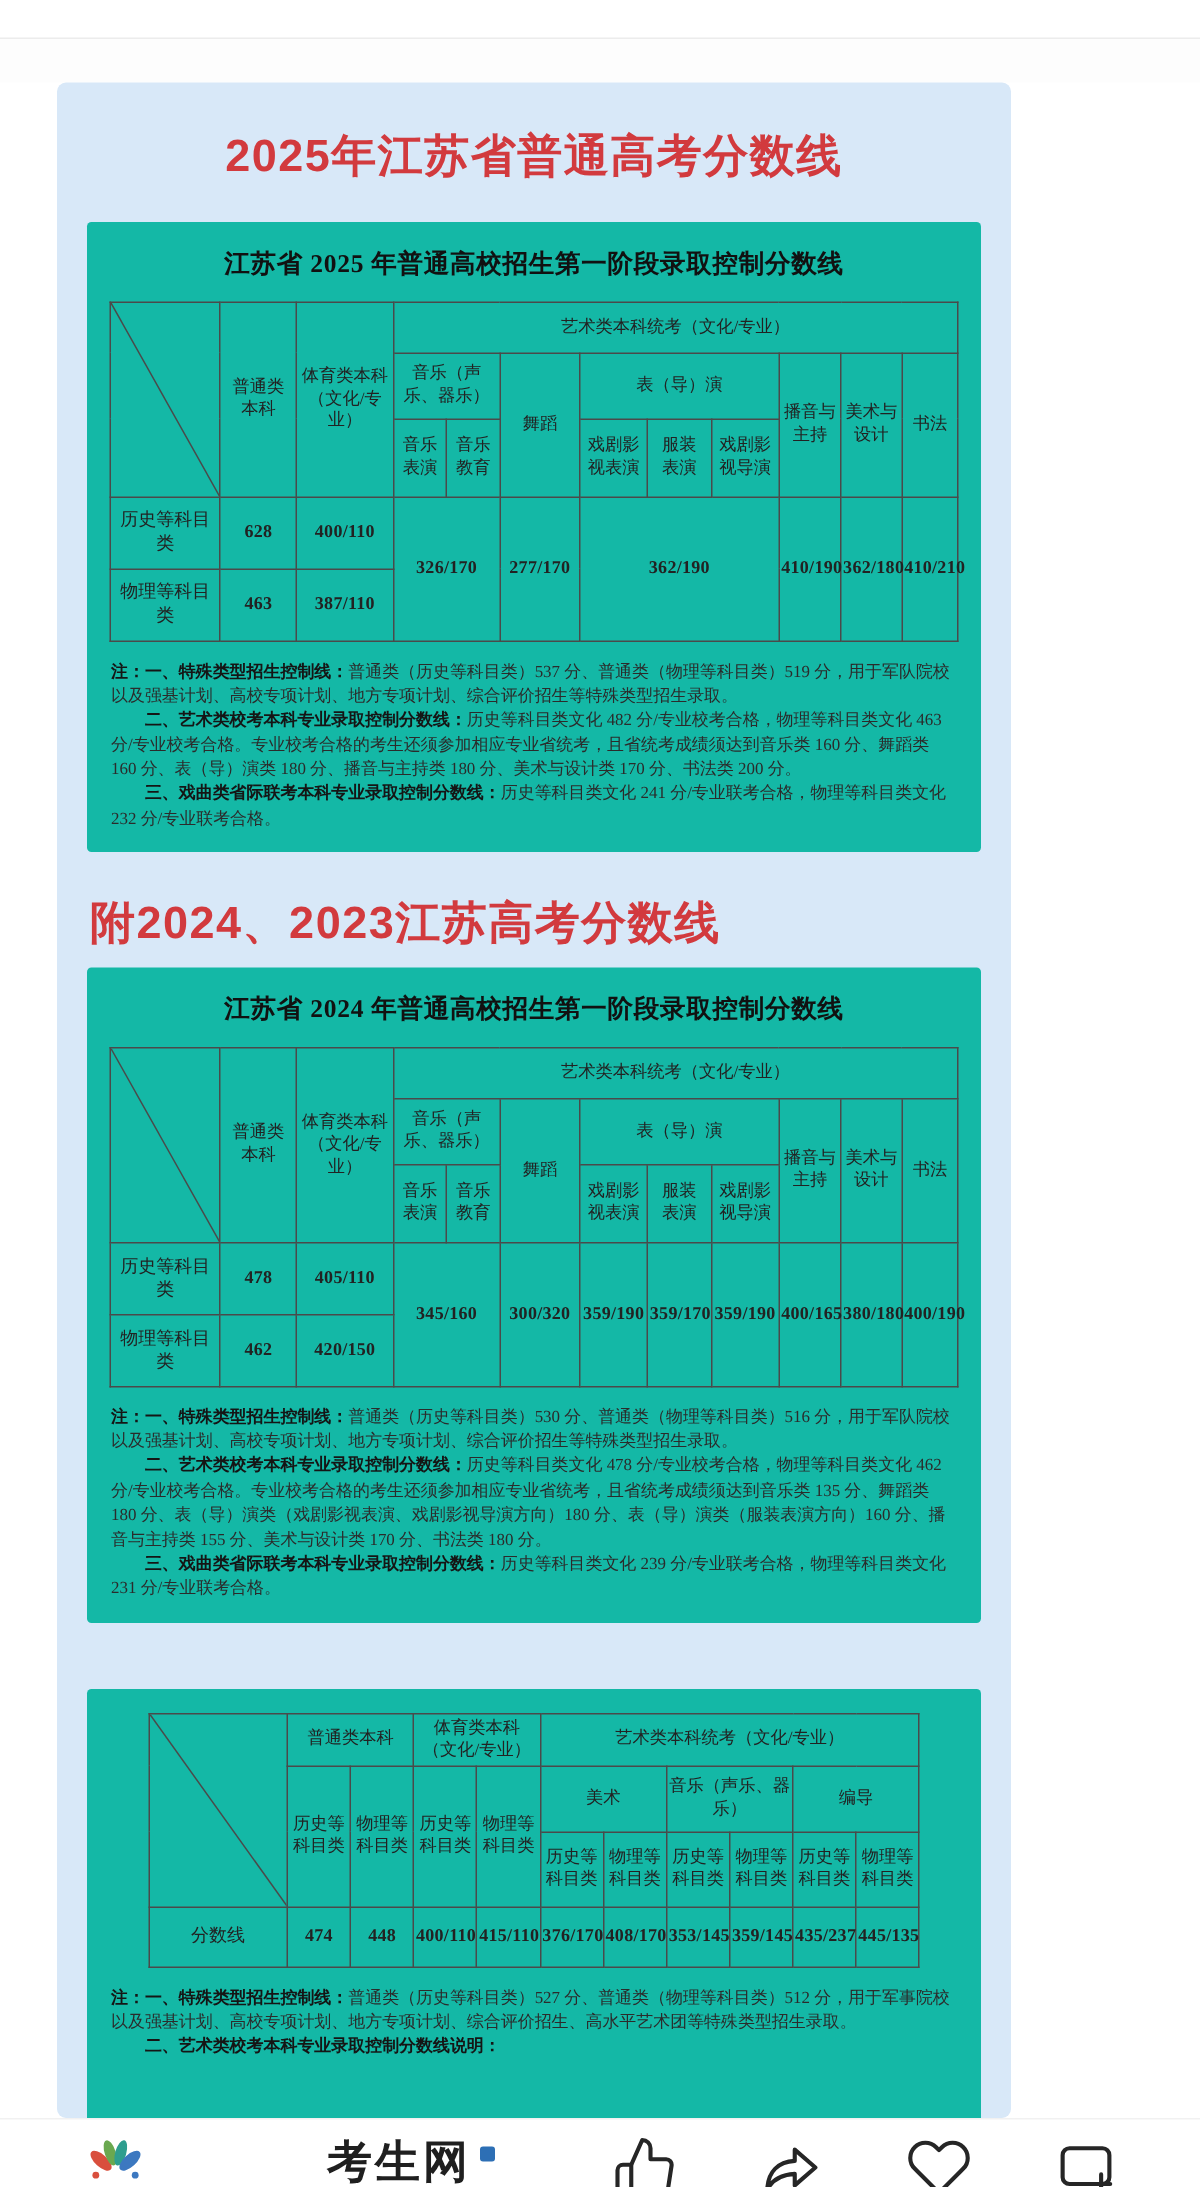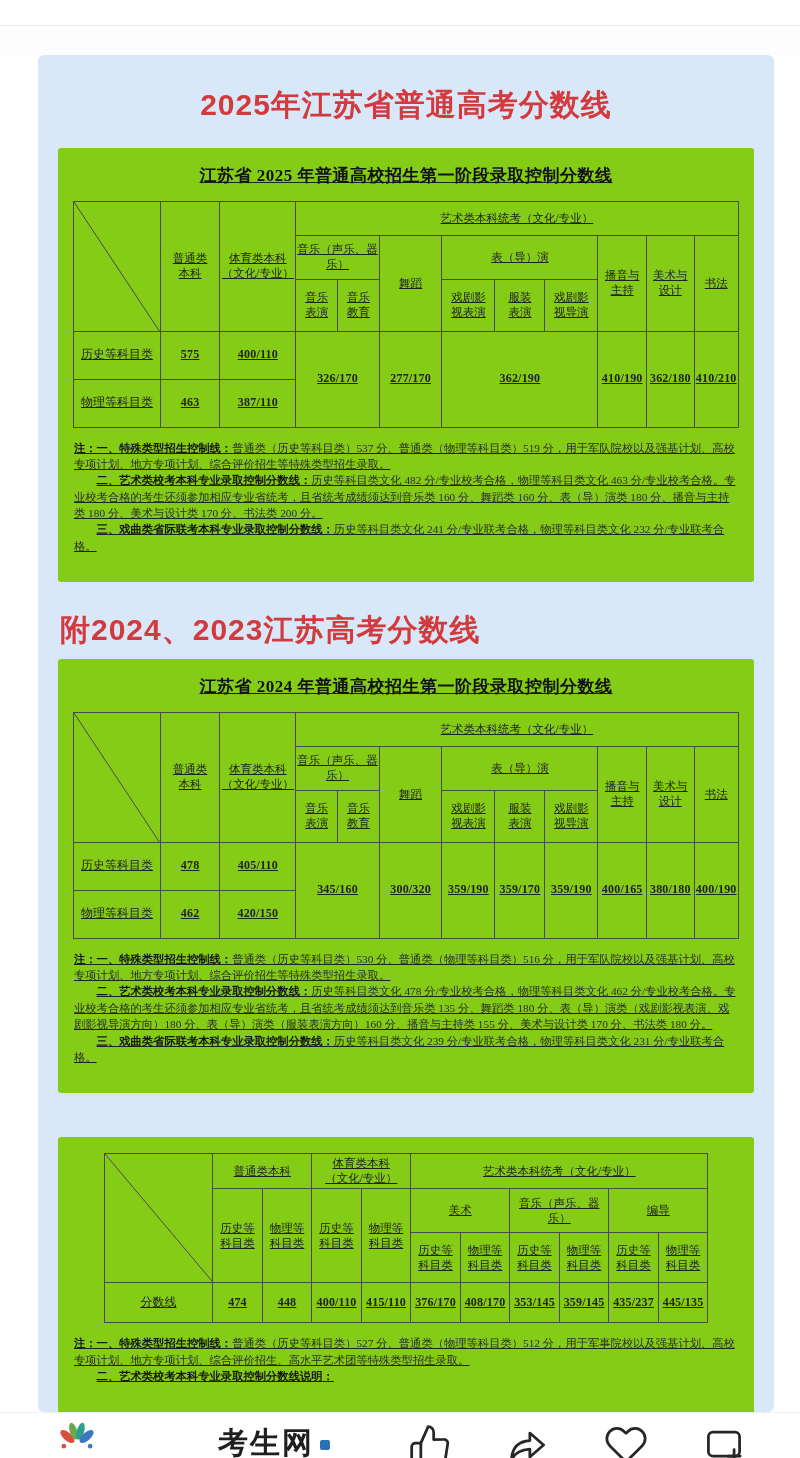--- a/index.html
+++ b/index.html
@@ -5,34 +5,34 @@
   * { margin:0; padding:0; box-sizing:border-box; }
   html,body { width:800px; }
   body {
     height:1458px; background:#ffffff; overflow:hidden; position:relative;
     font-family:"Liberation Serif","DejaVu Serif",serif; color:#222;
   }
   .topbar { height:26px; background:#ffffff; border-bottom:1px solid #ececec; }
   .topgap { height:29px; background:#fdfdfd; }
 
   .panel {
-    margin:0 38px; width:736px; height:1357px;
+    margin:0 38px; width:636px; height:1357px;
     background:#d8e8f8; border-radius:6px;
     padding:14px 20px 0; overflow:hidden;
   }
 
   .red-title {
     font-family:"Liberation Sans","DejaVu Sans",sans-serif;
     font-weight:800; font-size:30px; color:#d23a3e; letter-spacing:1px;
     line-height:1.35;
   }
   .red-title.center { text-align:center; margin:16px 0 22px; }
   .red-title.left   { text-align:left;  margin:28px 0 8px; padding-left:2px; }
 
-  .card { background:#84cc16; border-radius:3px; padding:16px 12px 28px;text-decoration:underline; }
+  .card { background:#14b8a6; border-radius:3px; padding:16px 12px 14px; }
   .card-title {
     text-align:center; font-size:17px; font-weight:700; color:#111;
     margin-bottom:14px; letter-spacing:.5px;
   }
 
   table.score { border-collapse:collapse; margin:0 auto; table-layout:fixed; }
   table.t12 { width:99%; }
   table.t3  { width:90%; }
   .score th, .score td {
     border:1px solid #4a4a4a; text-align:center; vertical-align:middle;
@@ -57,21 +57,21 @@
   }
   .card-2023 { height:330px; margin-top:44px; overflow:hidden; }
   .card-2024 { margin-top:1px; }
 
   .footer {
     position:absolute; left:0; bottom:0; width:800px; height:46px;
     background:#ffffff; border-top:1px solid #f1f1f1;
     display:flex; justify-content:space-between;
     padding:8px 54px 0 56px; overflow:hidden;
   }
-  .brand { display:flex; align-items:center; }
+  .brand { display:flex; align-items:flex-start; }
   .brand svg.logo { width:42px; height:46px; }
   .brand-name {
     font-family:"Liberation Sans","DejaVu Sans",sans-serif;
     font-size:30px; font-weight:700; color:#1f1f1f; letter-spacing:2px;
     margin-left:120px; margin-top:6px; line-height:1;
   }
   .brand-badge { width:10px; height:10px; background:#2d6fb5; border-radius:2px; margin:10px 0 0 6px; }
   .actions { display:flex; gap:54px; margin-top:2px; }
   .actions .act { background:none; border:none; cursor:pointer; padding:0; }
   .actions svg { width:44px; height:44px; stroke:#262626; fill:none; stroke-width:1.5; stroke-linecap:round; stroke-linejoin:round; display:block; }
@@ -136,21 +136,21 @@
 视表演</th>
           <th>服装
 表演</th>
           <th>戏剧影
 视导演</th>
         </tr>
       </thead>
       <tbody>
         <tr class="dr">
           <td class="rowlab">历史等科目类</td>
-          <td class="val">575</td>
+          <td class="val">628</td>
           <td class="val">400/110</td>
           <td class="val" colspan="2" rowspan="2">326/170</td>
           <td class="val" rowspan="2">277/170</td>
           <td class="val" colspan="3" rowspan="2">362/190</td>
           <td class="val" rowspan="2">410/190</td>
           <td class="val" rowspan="2">362/180</td>
           <td class="val" rowspan="2">410/210</td>
         </tr>
         <tr class="dr">
           <td class="rowlab">物理等科目类</td>

